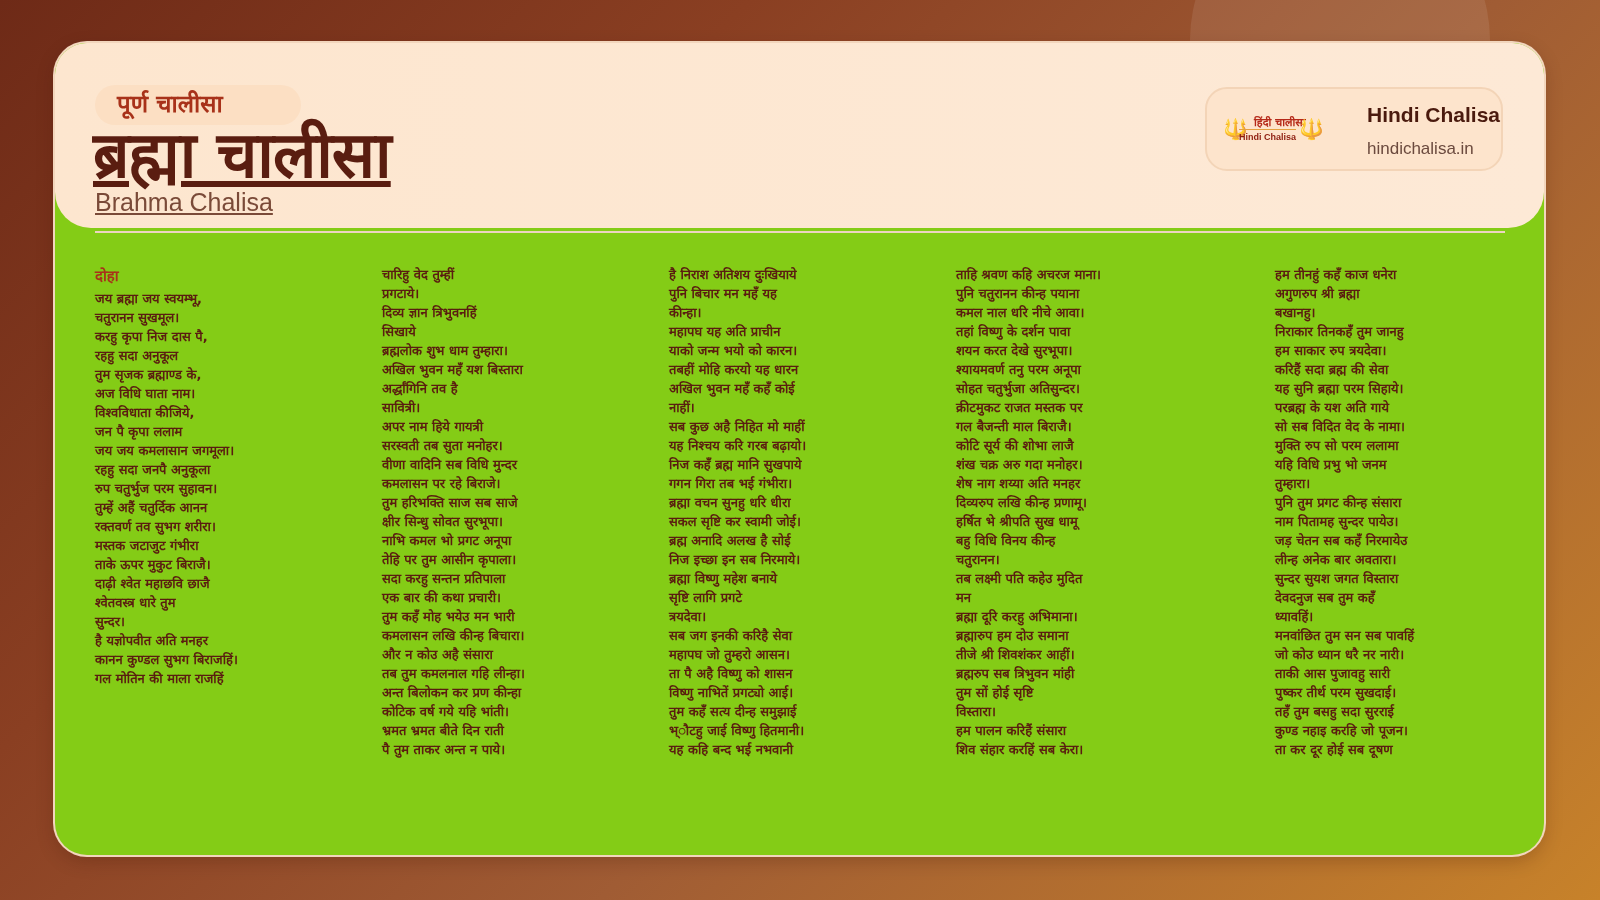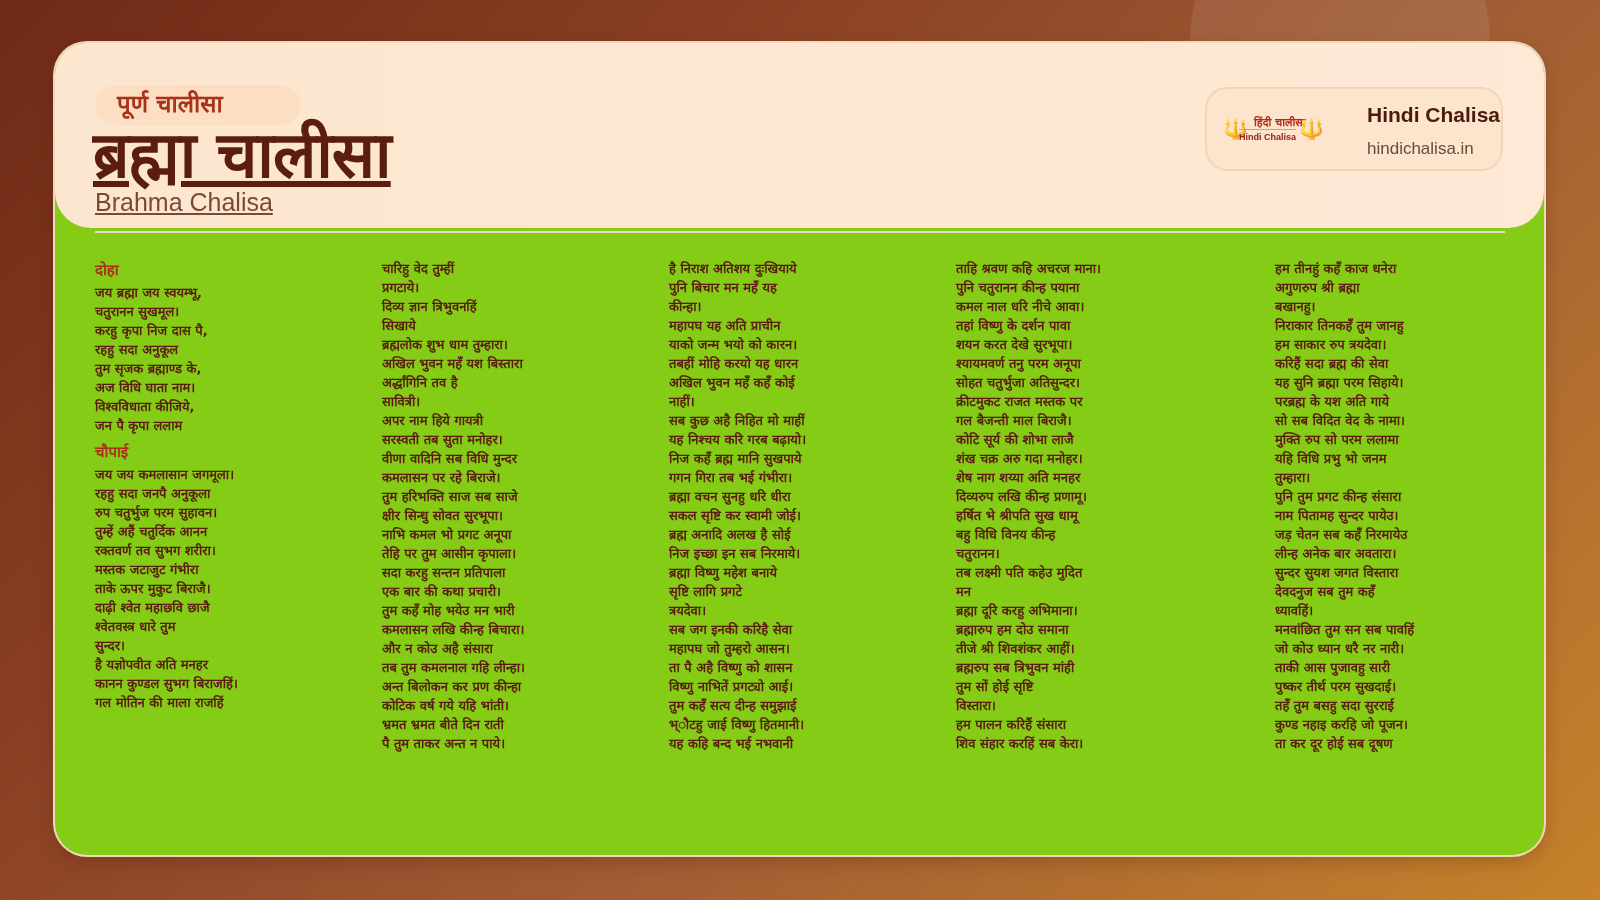--- a/index.html
+++ b/index.html
@@ -58,21 +58,21 @@
   .brand-url {
     position: absolute; left: 160px; top: 40px; font-size: 17px; color: #6b4a3e;
     font-family: "Liberation Sans", sans-serif; line-height: 24px; margin-top: 8px;
   }
   .divider {
     position: absolute; left: 40px; top: 188px; width: 1410px; height: 2px; background: #ecd5c1;
   }
   .columns {
     position: absolute; left: 40px; top: 206px; width: 1440px; height: 560px;
   }
-  .col { position: absolute; top: 10px; width: 270px; }
+  .col { position: absolute; top: 16px; width: 270px; }
   .col-1 { left: 0; }
   .col-2 { left: 287px; }
   .col-3 { left: 574px; }
   .col-4 { left: 861px; }
   .col-5 { left: 1148px; margin-left: 32px; }
   .section-head {
     font-size: 15px; font-weight: bold; color: #a8321a; line-height: 22px; margin: 0 0 2px 0;
   }
   .section-head.second { margin-top: 6px; }
   .line {
@@ -111,21 +111,20 @@
       <div>
           <div class="line">जय ब्रह्मा जय स्वयम्भू,</div>
           <div class="line">चतुरानन सुखमूल।</div>
           <div class="line">करहु कृपा निज दास पै,</div>
           <div class="line">रहहु सदा अनुकूल</div>
           <div class="line">तुम सृजक ब्रह्माण्ड के,</div>
           <div class="line">अज विधि घाता नाम।</div>
           <div class="line">विश्वविधाता कीजिये,</div>
           <div class="line">जन पै कृपा ललाम</div>
         </div>
-      <div class="section-head second">चौपाई</div>
       <div>
           <div class="line">जय जय कमलासान जगमूला।</div>
           <div class="line">रहहु सदा जनपै अनुकूला</div>
           <div class="line">रुप चतुर्भुज परम सुहावन।</div>
           <div class="line">तुम्हें अहैं चतुर्दिक आनन</div>
           <div class="line">रक्तवर्ण तव सुभग शरीरा।</div>
           <div class="line">मस्तक जटाजुट गंभीरा</div>
           <div class="line">ताके ऊपर मुकुट बिराजै।</div>
           <div class="line">दाढ़ी श्वेत महाछवि छाजै</div>
           <div class="line">श्वेतवस्त्र धारे तुम</div>

